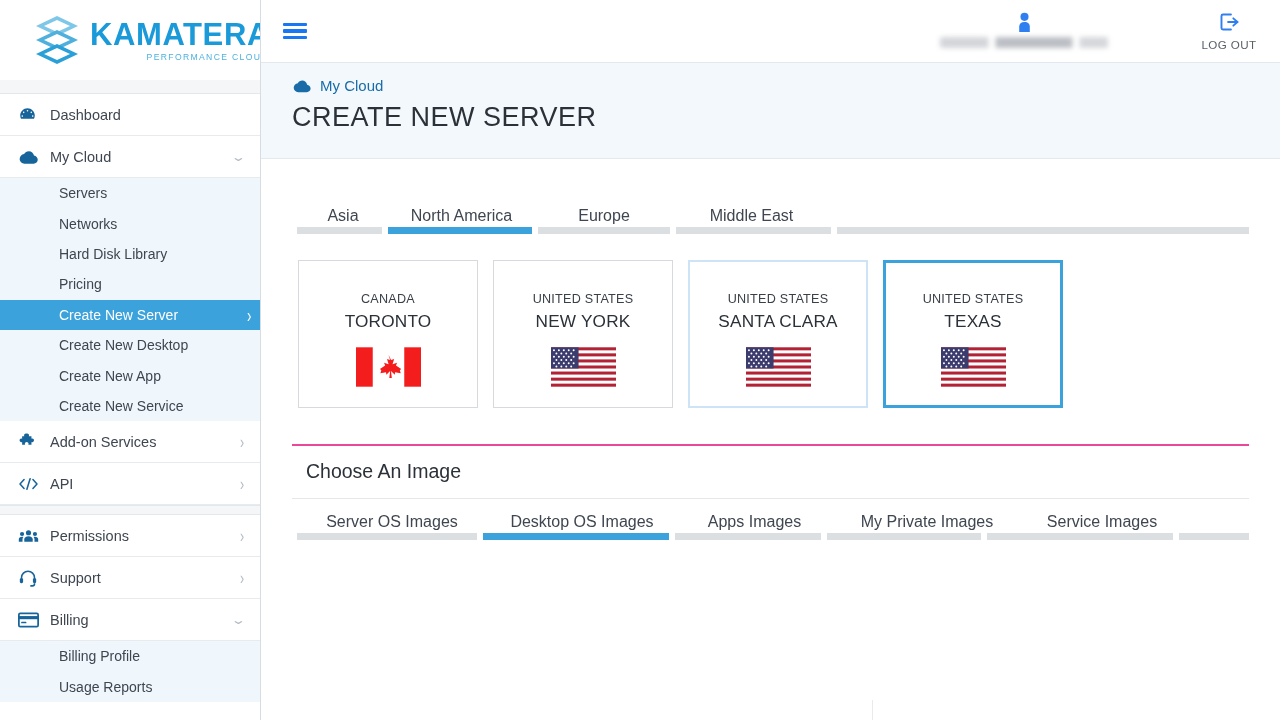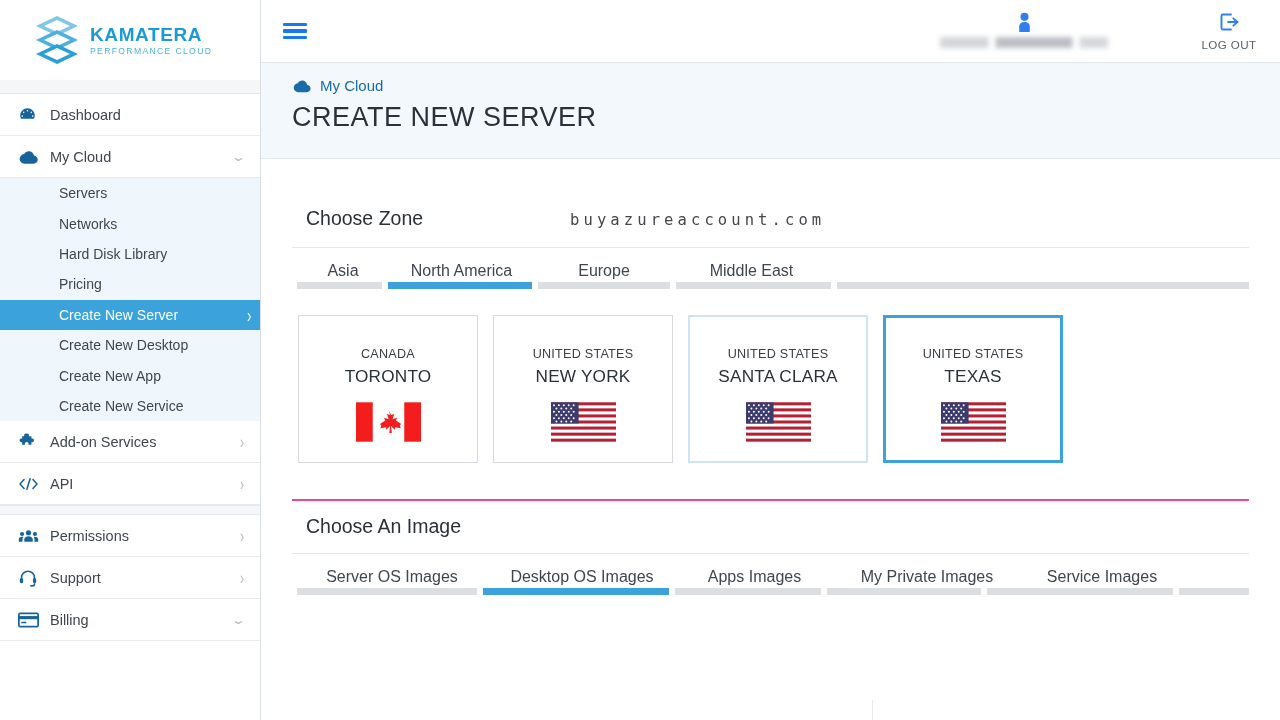--- a/index.html
+++ b/index.html
@@ -22,21 +22,21 @@
   }
   .logo-wrap {
     height: 80px;
     display: flex; align-items: center;
     padding-left: 34px;
     background: #fff;
   }
   .logo-mark { width: 46px; height: 52px; flex: none; }
   .logo-text { margin-left: 10px; line-height: 1; }
   .logo-name {
-    font-size: 19px; font-weight: bold; letter-spacing: 0.6px;
+    font-size: 31px; font-weight: bold; letter-spacing: 0.6px;
     color: #1b9ada; font-family: "Liberation Sans", sans-serif;
   }
   .logo-sub {
     font-size: 8.6px; letter-spacing: 1.35px; color: #4cb2e0;
     margin-top: 3px; text-align: right; padding-right: 1px;
   }
   .gray-band { height: 14px; background: #f4f6f8; border-bottom: 1px solid #e3e8ec; }
 
   .nav-item {
     height: 42px;
@@ -300,20 +300,28 @@
         <svg width="21" height="16" viewBox="0 0 24 18" fill="#17649b">
           <rect x="1" y="1.5" width="22" height="15" rx="1.6" fill="none" stroke="#17649b" stroke-width="2"></rect>
           <rect x="1" y="4.5" width="22" height="3.6"></rect>
           <rect x="3.6" y="11" width="6" height="1.8" rx="0.5"></rect>
         </svg>
       </span>
       <span class="label">Billing</span>
       <span class="caret chev-d">⌄</span>
     </div>
 
+    <div class="subnav">
+      <div class="sub-item">
+        <span class="sub-label">Billing Profile</span>
+      </div>
+      <div class="sub-item">
+        <span class="sub-label">Usage Reports</span>
+      </div>
+    </div>
   </aside>
 
   <main class="main">
 
     <div class="topbar">
       <div class="hamburger">
         <span></span>
           <span></span>
           <span></span>
       </div>
@@ -349,24 +357,20 @@
         </span>
         <span class="bc-text">My Cloud</span>
       </div>
       <h1 class="page-title">CREATE NEW SERVER</h1>
     </div>
 
     <div class="scroll-area">
       <div class="spacer-band"></div>
 
       <section class="panel">
-        <div class="panel-head">
-          <span class="panel-title">Choose Zone</span>
-          <span class="watermark">buyazureaccount.com</span>
-        </div>
 
         <div class="tabs-row">
           <div class="tab" style="width:92px">Asia</div>
           <div class="tab" style="width:145px">North America</div>
           <div class="tab" style="width:140px">Europe</div>
           <div class="tab" style="width:155px">Middle East</div>
         </div>
         <div class="tabs-underline">
           <div class="ul-seg" style="width:86px"></div>
           <div class="ul-gap"></div>

